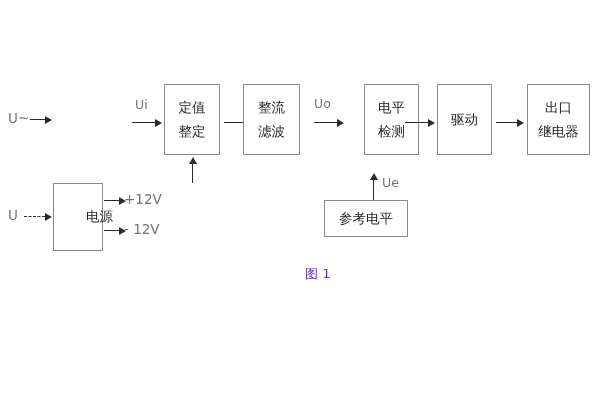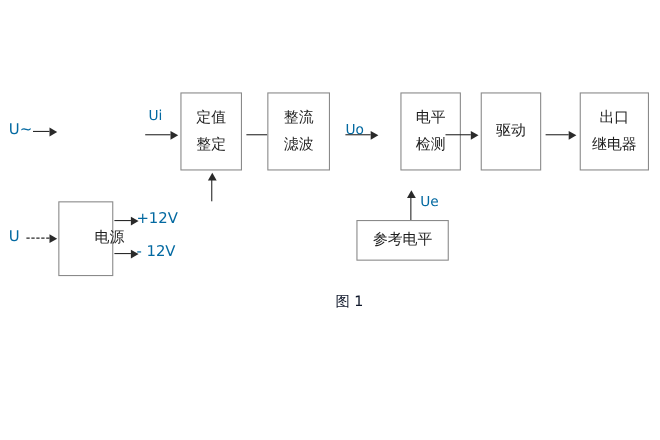--- a/index.html
+++ b/index.html
@@ -32,21 +32,21 @@
   }
   .box .ln {
     display: block;
     white-space: nowrap;
   }
   .box .ln + .ln { margin-top: 11px; }
 
   
   .lbl {
     position: absolute;
-    color: #0369a1;
+    color: #737373;
     font-size: 12.5px;
     white-space: nowrap;
     line-height: 1;
   }
   .lbl.big { font-size: 13.5px; }
 
   
   .harrow {
     position: absolute;
     height: 9px;
@@ -89,21 +89,21 @@
     position: absolute;
     left: 0.5px; top: 0;
     width: 0; height: 0;
     border-left: 4px solid transparent;
     border-right: 4px solid transparent;
     border-bottom: 7px solid #2a2a2a;
   }
 
   .caption {
     position: absolute;
-    color: #0f172a;
+    color: #6d28d9;
     font-size: 13px;
     white-space: nowrap;
   }
 </style>
 </head>
 <body>
 
 <div id="canvas">
 
   <div class="lbl big" style="left:8px; top:112px;">U~</div>
@@ -127,21 +127,21 @@
   <div class="harrow" style="left:224px; top:118px; width:28px;">
     <span class="shaft" style="width:21px;"></span>
     <span class="head" style="left:21px;"></span>
   </div>
 
   <div class="box" style="left:243px; top:84px; width:57px; height:71px;">
     <span class="ln">整流</span>
     <span class="ln">滤波</span>
   </div>
 
-  <div class="lbl" style="left:314px; top:112px;">Uo</div>
+  <div class="lbl" style="left:314px; top:98px;">Uo</div>
   <div class="harrow" style="left:314px; top:118px; width:30px;">
     <span class="shaft" style="width:23px;"></span>
     <span class="head" style="left:23px;"></span>
   </div>
 
   <div class="box" style="left:364px; top:84px; width:55px; height:71px;">
     <span class="ln">电平</span>
     <span class="ln">检测</span>
   </div>
 

